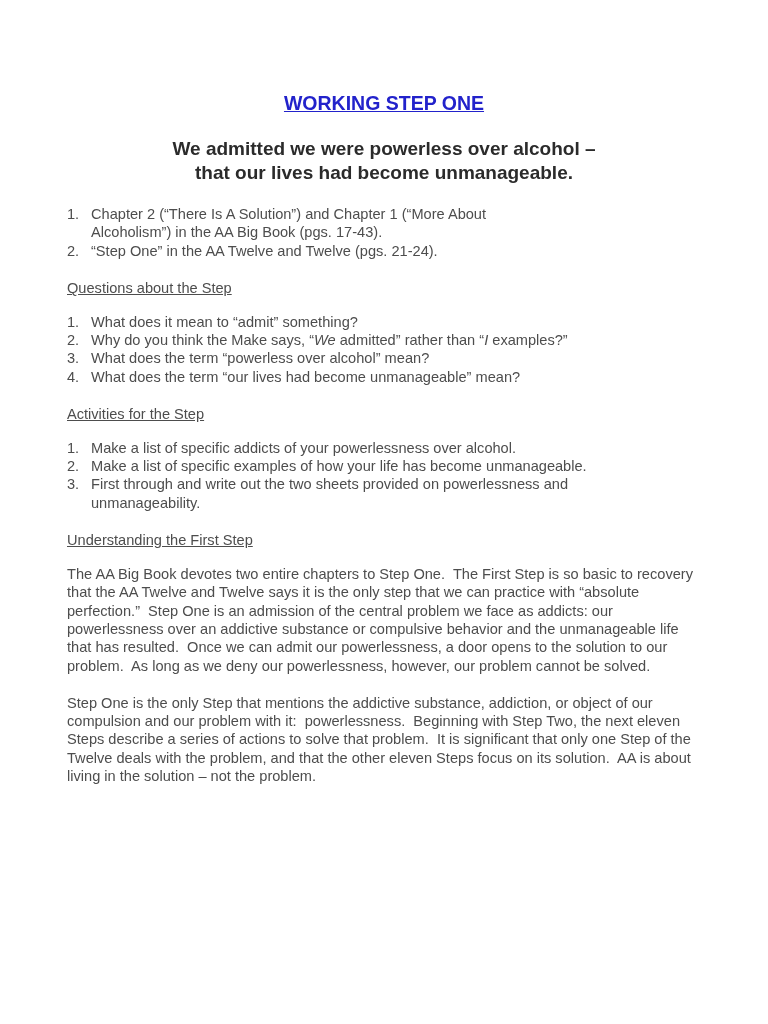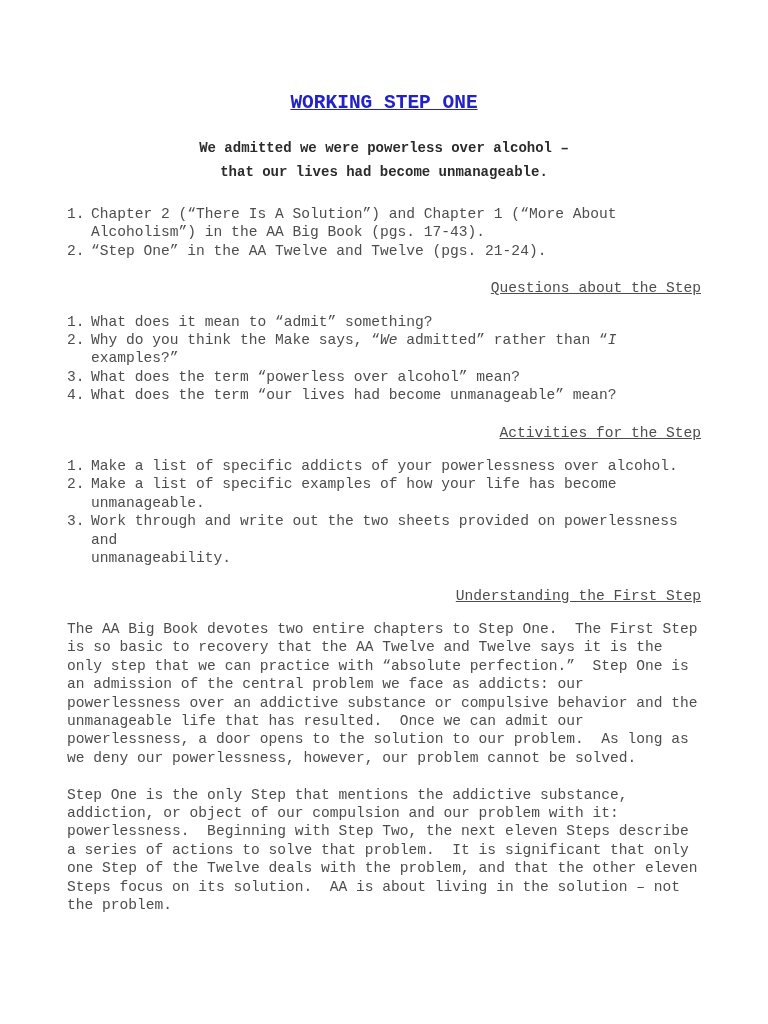--- a/index.html
+++ b/index.html
@@ -10,39 +10,39 @@
   }
   *{ box-sizing:border-box; }
   html,body{ margin:0; padding:0; background:var(--page-bg); }
   .page{
     position:relative;
     width:768px;
     height:1024px;
     margin:0 auto;
     background:var(--page-bg);
     padding:92px 67px 0 67px;
-    font-family:Liberation Mono, monospace;
+    font-family:Liberation Sans, sans-serif;
     font-size:14.6px;
     line-height:18.4px;
     color:var(--body-text);
     overflow:hidden;
   }
   .doc-title{
     margin:0 0 23px 0;
     text-align:center;
     font-size:19.5px;
     line-height:22px;
     font-weight:bold;
     color:var(--title-blue);
     text-decoration:underline;
   }
   .statement{
     margin:0 0 21px 0;
     text-align:center;
-    font-size:14px;
+    font-size:19px;
     line-height:23.5px;
     font-weight:bold;
     color:var(--statement-black);
   }
   .statement .line{ display:block; }
   .body-text{
     margin:0 0 18px 0;
     white-space:pre-wrap;
   }
   .para{
@@ -60,21 +60,21 @@
     flex:none;
     width:24px;
   }
   .li-text{
     flex:1;
     white-space:pre-wrap;
   }
   .blk{ display:block; }
   .section-heading{
     margin:19px 0 15px 0;
-    text-align:right;
+    text-align:left;
     font-size:14.6px;
     line-height:18.4px;
     font-weight:normal;
     color:var(--body-text);
     text-decoration:underline;
   }
   em{ font-style:italic; }
 </style>
 </head>
 <body>
@@ -127,21 +127,21 @@
     <li>
       <span class="num">1.</span>
       <span class="li-text"><span class="blk">Make a list of specific addicts of your powerlessness over alcohol.</span></span>
     </li>
     <li>
       <span class="num">2.</span>
       <span class="li-text"><span class="blk">Make a list of specific examples of how your life has become unmanageable.</span></span>
     </li>
     <li>
       <span class="num">3.</span>
-      <span class="li-text"><span class="blk">Work through and write out the two sheets provided on powerlessness and</span><span class="blk">unmanageability.</span></span>
+      <span class="li-text"><span class="blk">First through and write out the two sheets provided on powerlessness and</span><span class="blk">unmanageability.</span></span>
     </li>
   </ol>
 
   <h3 class="section-heading">Understanding the First Step</h3>
 
   <p class="para">The AA Big Book devotes two entire chapters to Step One.  The First Step is so basic to recovery that the AA Twelve and Twelve says it is the only step that we can practice with “absolute perfection.”  Step One is an admission of the central problem we face as addicts: our powerlessness over an addictive substance or compulsive behavior and the unmanageable life that has resulted.  Once we can admit our powerlessness, a door opens to the solution to our problem.  As long as we deny our powerlessness, however, our problem cannot be solved.</p>
   <p class="para">Step One is the only Step that mentions the addictive substance, addiction, or object of our compulsion and our problem with it:  powerlessness.  Beginning with Step Two, the next eleven Steps describe a series of actions to solve that problem.  It is significant that only one Step of the Twelve deals with the problem, and that the other eleven Steps focus on its solution.  AA is about living in the solution – not the problem.</p>
 
 </div>
 

